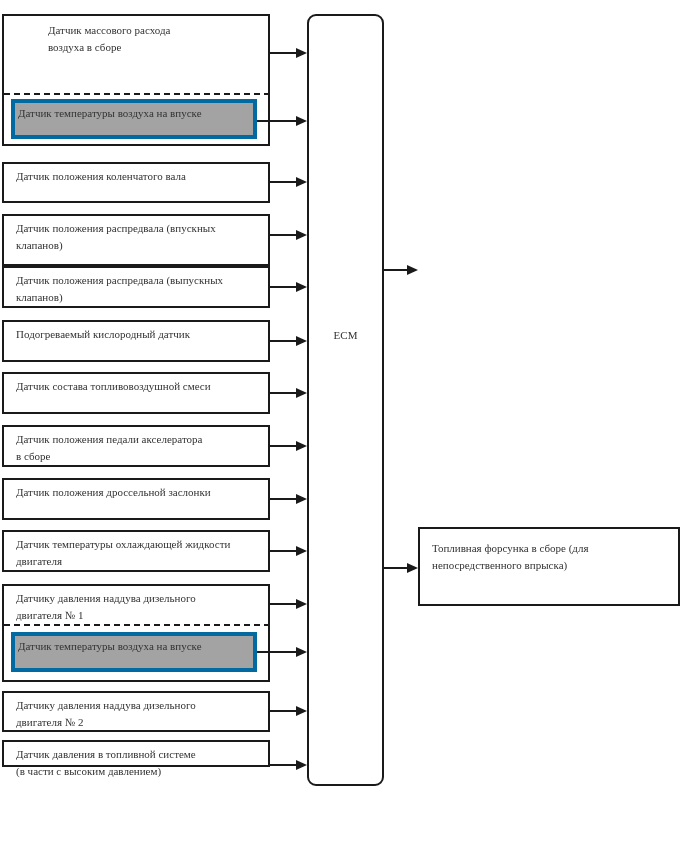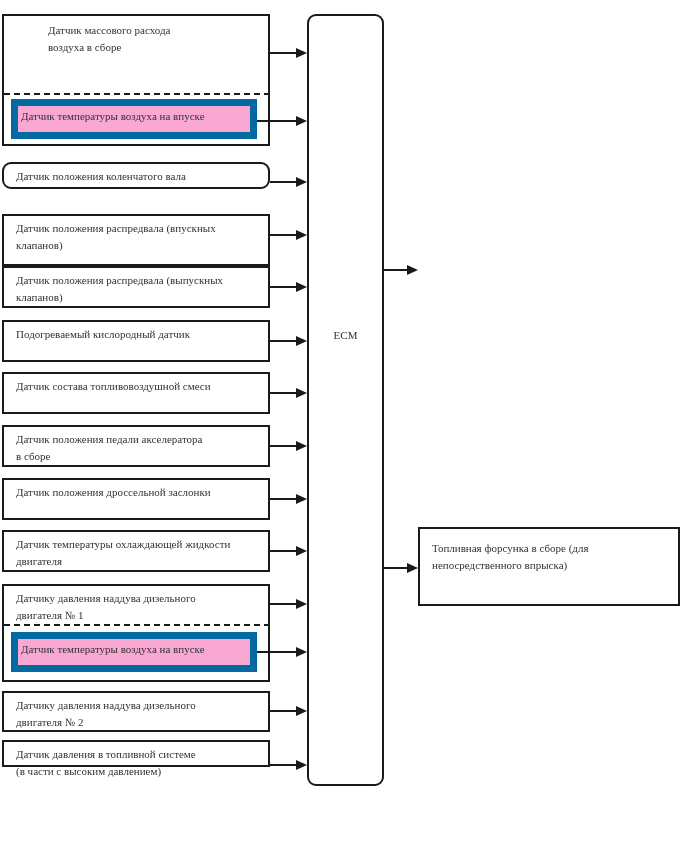--- a/index.html
+++ b/index.html
@@ -30,23 +30,23 @@
   }
   .box.maf {
     padding-left: 44px;
     padding-top: 6px;
   }
   .subbox {
     position: absolute;
     left: 11px;
     width: 246px;
     height: 40px;
-    border: 7px solid #0369a1;
+    border: 4px solid #0369a1;
     box-sizing: border-box;
-    background: #f9a8d4;
+    background: #a3a3a3;
     padding: 2px 4px 0 3px;
     white-space: pre-line;
   }
   .dash {
     position: absolute;
     left: 4px;
     width: 264px;
     height: 2px;
     background: repeating-linear-gradient(90deg, #1a1a1a 0 6px, transparent 6px 10px);
   }
@@ -99,21 +99,21 @@
 </head>
 <body>
 
 <div class="diagram">
 
   <div class="box maf" style="top:14px;height:132px;">Датчик массового расхода
 воздуха в сборе</div>
   <div class="dash" style="top:93px;"></div>
   <div class="subbox" style="top:99px;">Датчик температуры воздуха на впуске</div>
 
-  <div class="box" style="top:162px;height:27px;border-radius:9px;">Датчик положения коленчатого вала</div>
+  <div class="box" style="top:162px;height:41px;">Датчик положения коленчатого вала</div>
 
   <div class="box" style="top:214px;height:52px;">Датчик положения распредвала (впускных
 клапанов)</div>
 
   <div class="box" style="top:266px;height:42px;">Датчик положения распредвала (выпускных
 клапанов)</div>
 
   <div class="box" style="top:320px;height:42px;">Подогреваемый кислородный датчик</div>
 
   <div class="box" style="top:425px;height:42px;">Датчик положения педали акселератора

